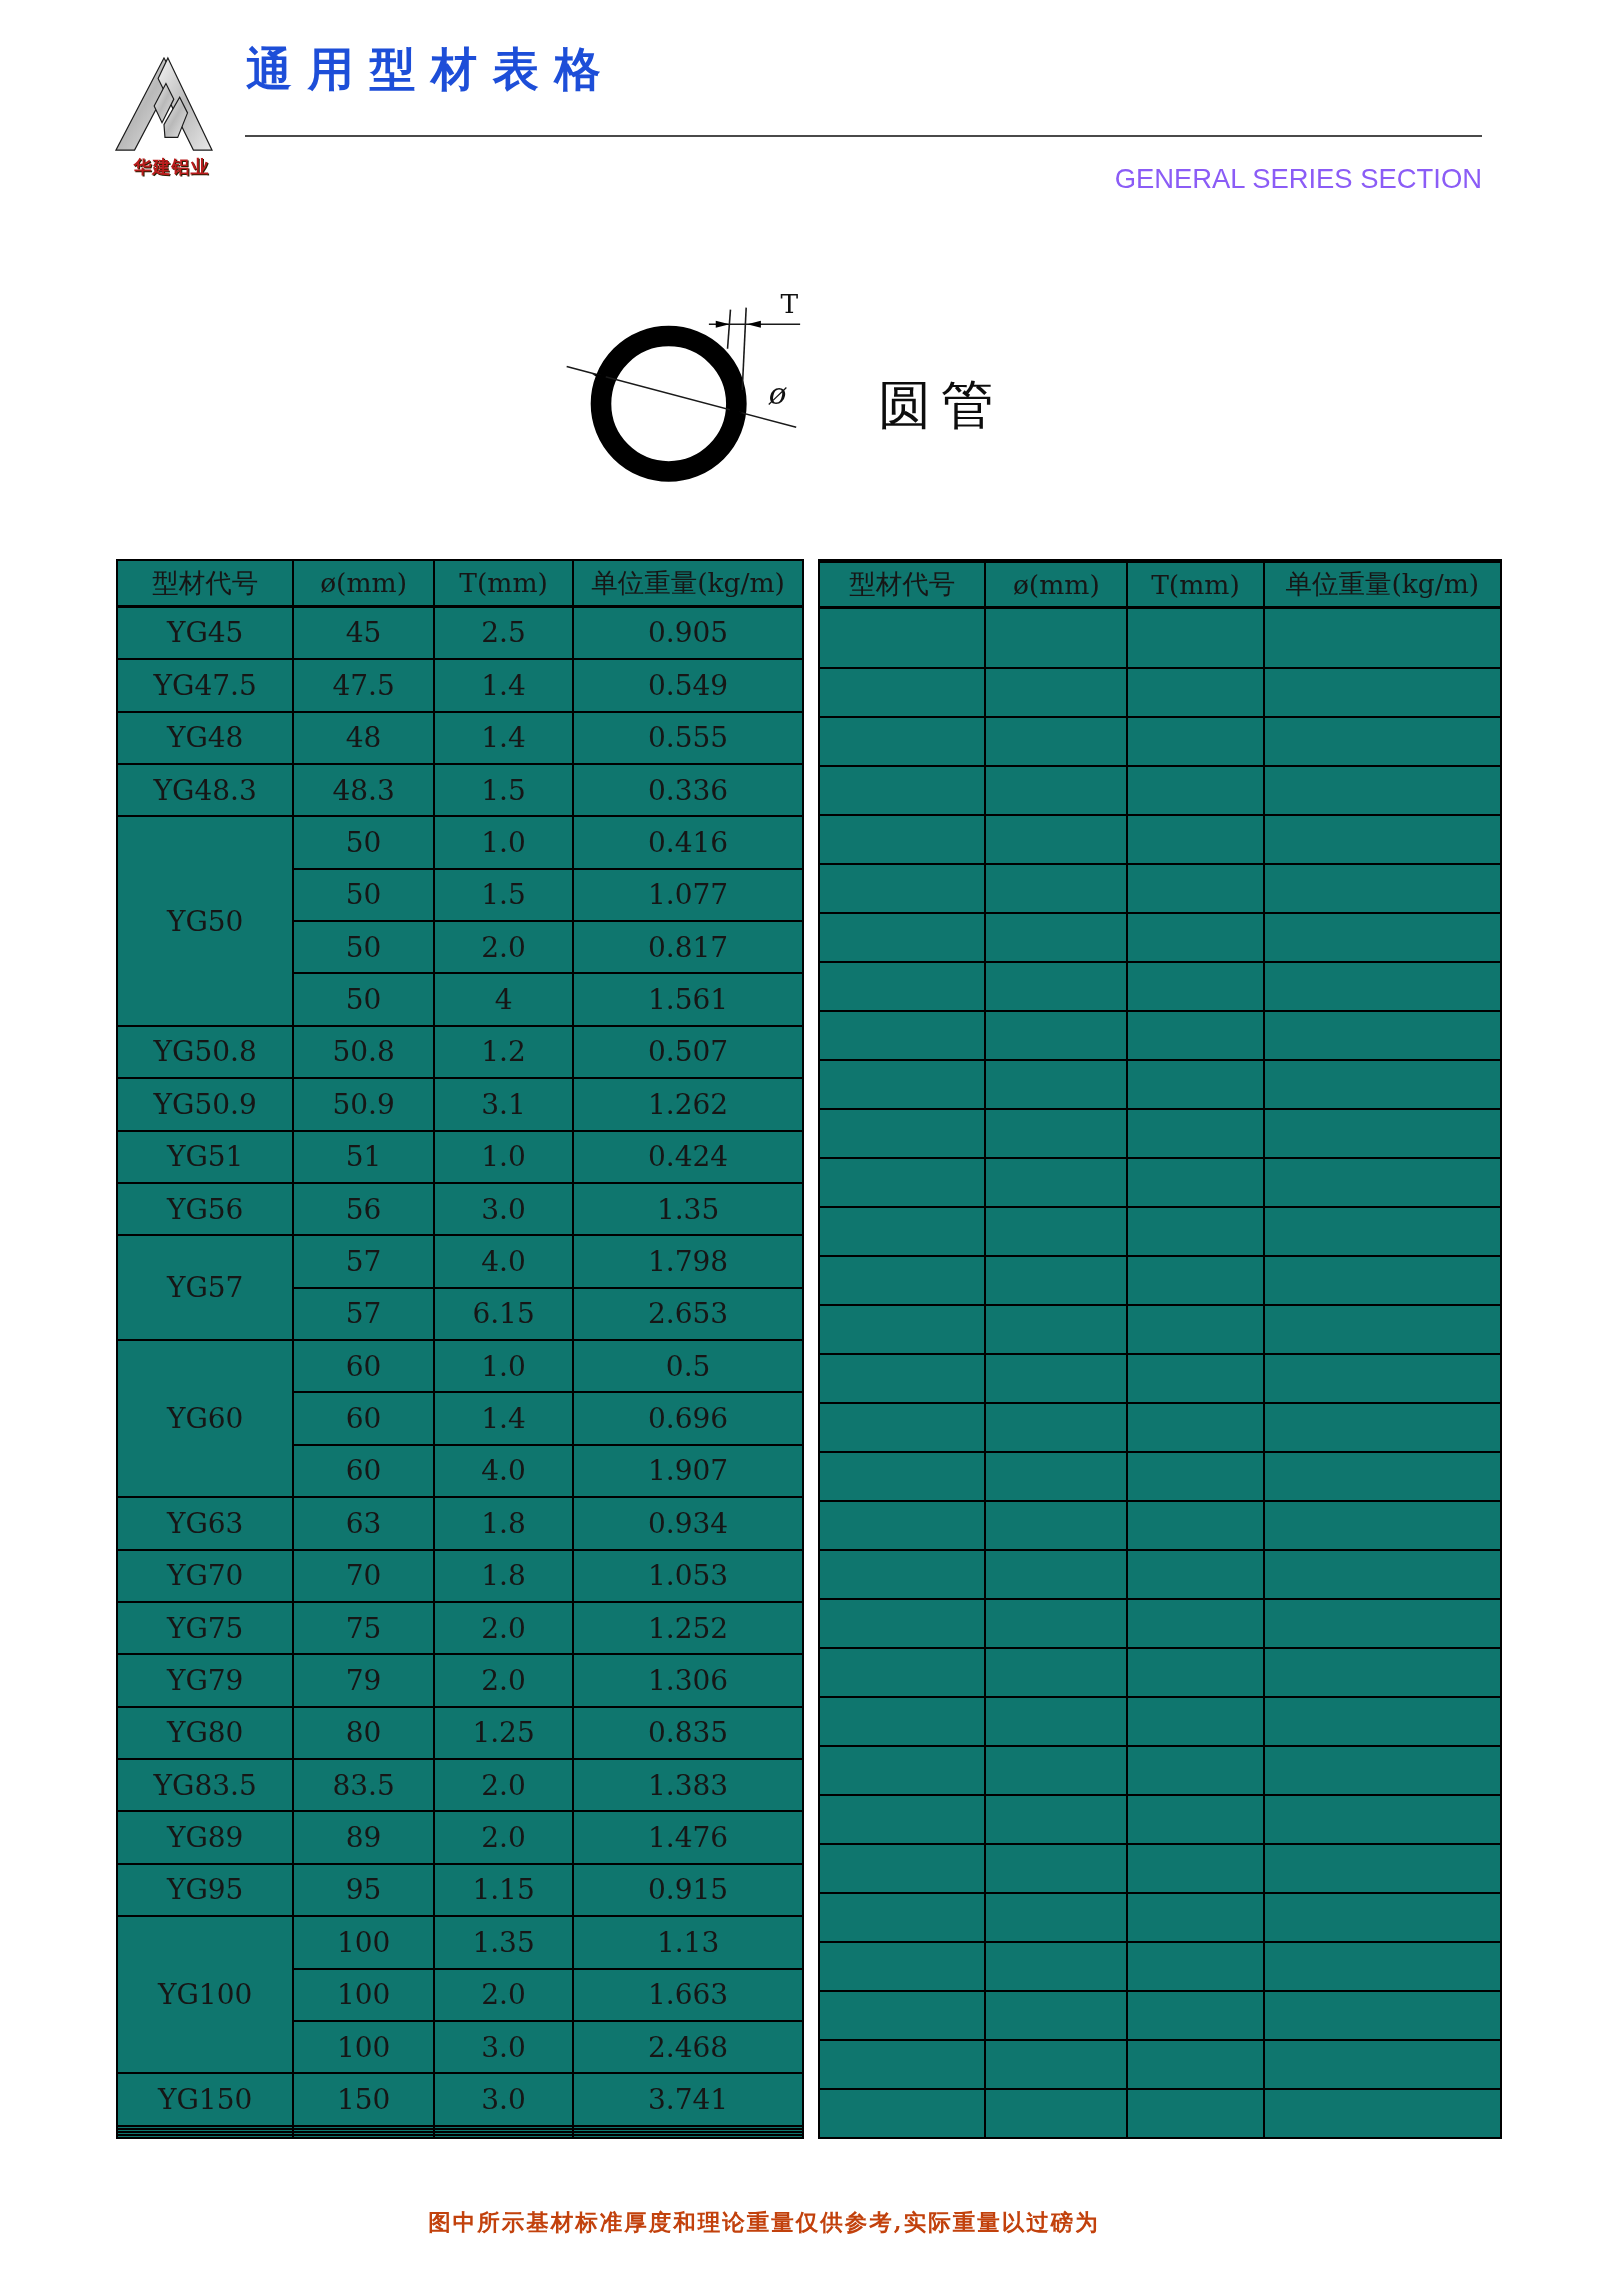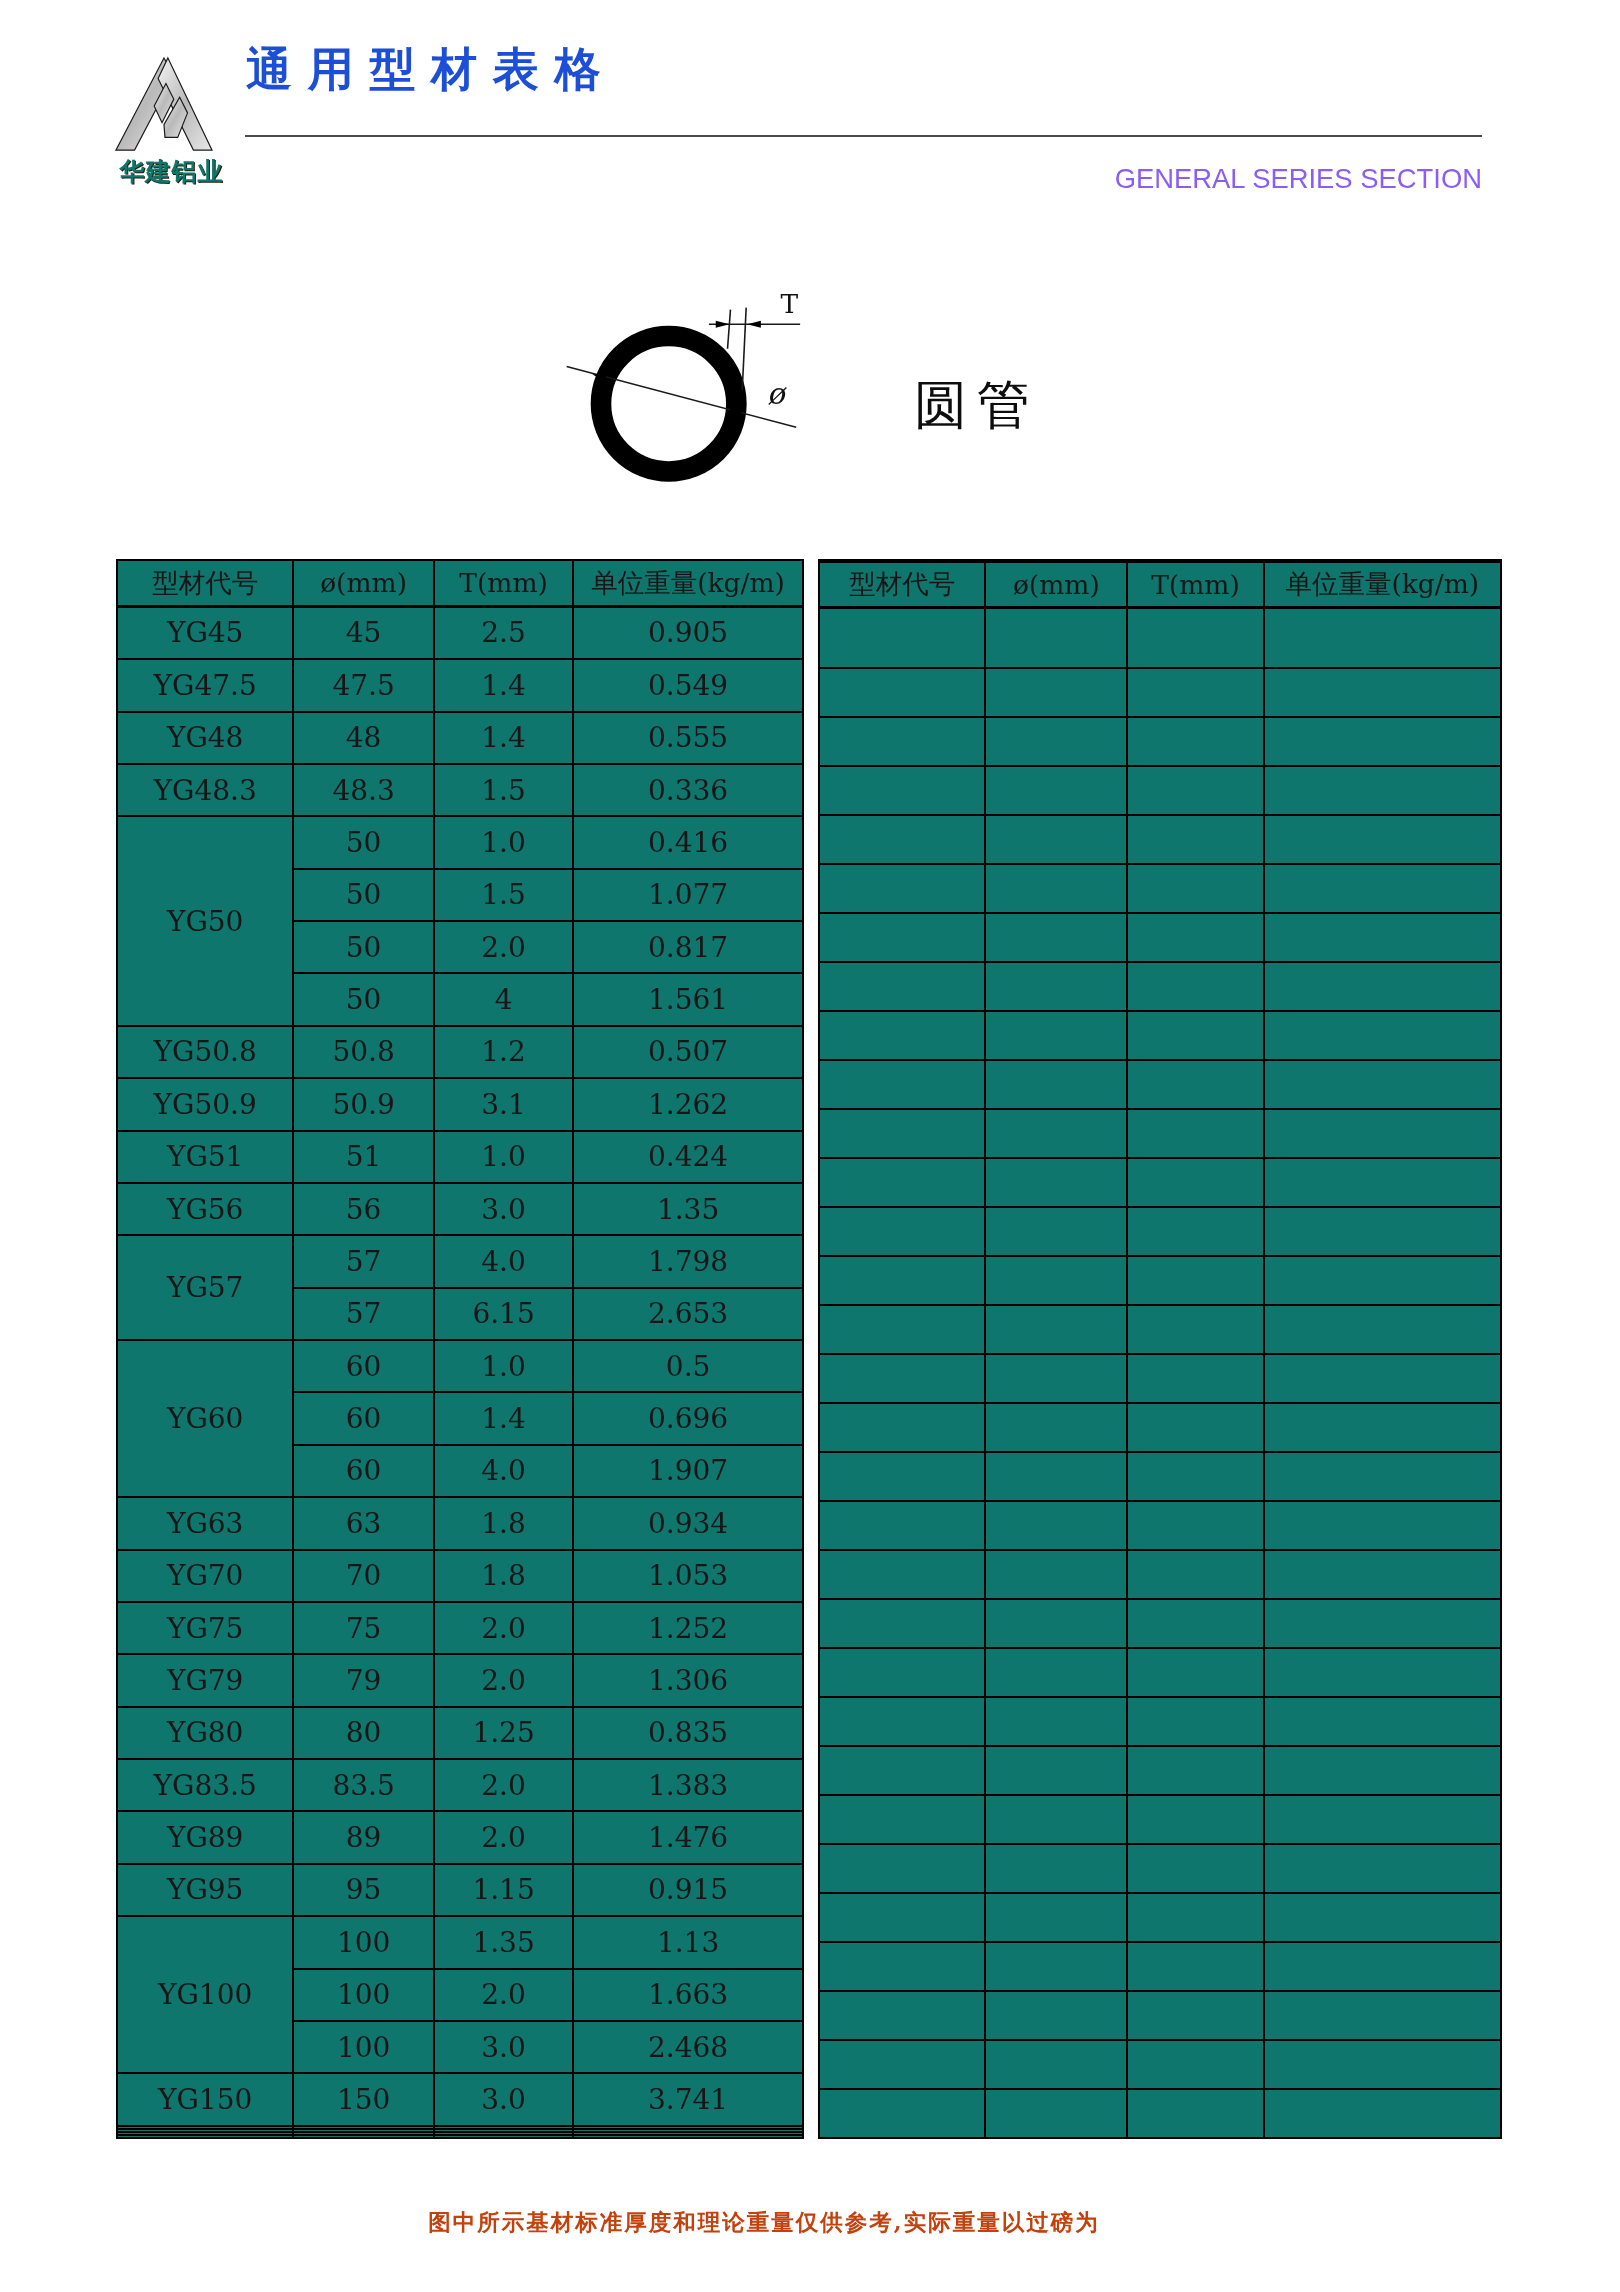--- a/index.html
+++ b/index.html
@@ -5,31 +5,31 @@
   html,body{margin:0;padding:0;}
   body{
     width:1620px;height:2293px;background:#ffffff;position:relative;
     font-family:"DejaVu Serif","Liberation Serif",serif;color:#111;
   }
   .abs{position:absolute;}
 
   
   #logo{left:108px;top:55px;width:110px;height:102px;}
   #logo-text{left:108px;top:155px;width:127px;text-align:center;
-    font-family:"Liberation Sans",sans-serif;font-weight:bold;font-size:25px;
-    letter-spacing:1px;color:#0f766e;text-shadow:1px 1px 0 #2b2005;}
+    font-family:"Liberation Sans",sans-serif;font-weight:bold;font-size:18px;
+    letter-spacing:1px;color:#b91c1c;text-shadow:1px 1px 0 #2b2005;}
   #page-title{left:246px;top:39px;font-size:46px;font-weight:bold;
     letter-spacing:15.7px;color:#1d4ed8;}
   #title-rule{left:245px;top:135px;width:1237px;height:2px;background:#4a4a4a;}
   #subtitle{left:990px;top:163px;width:492px;text-align:right;
     font-family:"Liberation Sans",sans-serif;font-size:27.4px;color:#8b5cf6;}
 
   
   #tube-diagram{left:549px;top:284px;width:412px;height:265px;}
-  #diagram-label{left:878px;top:370px;font-size:53px;letter-spacing:9.8px;color:#0d0d0d;margin-left:36px;}
+  #diagram-label{left:878px;top:370px;font-size:53px;letter-spacing:9.8px;color:#0d0d0d;}
 
   
   table.spec{position:absolute;border-collapse:collapse;table-layout:fixed;background:#0f766e;}
   table.spec td{border:2px solid #000;text-align:center;vertical-align:middle;
     padding:0;font-size:28px;color:#161616;overflow:hidden;}
   table.spec td.hdr{font-size:26.5px;border-bottom:3.9px solid #000;}
   table.spec tr.head{height:46px;}
   table.spec tr.group-start > td{border-top:2.9px solid #000;}
   #left-table{left:116px;top:559px;width:688px;height:1580px;border:2.9px solid #000;}
   #right-table{left:818px;top:559px;width:684px;height:1580px;border:2.9px solid #000;border-top:4.9px solid #000;}

